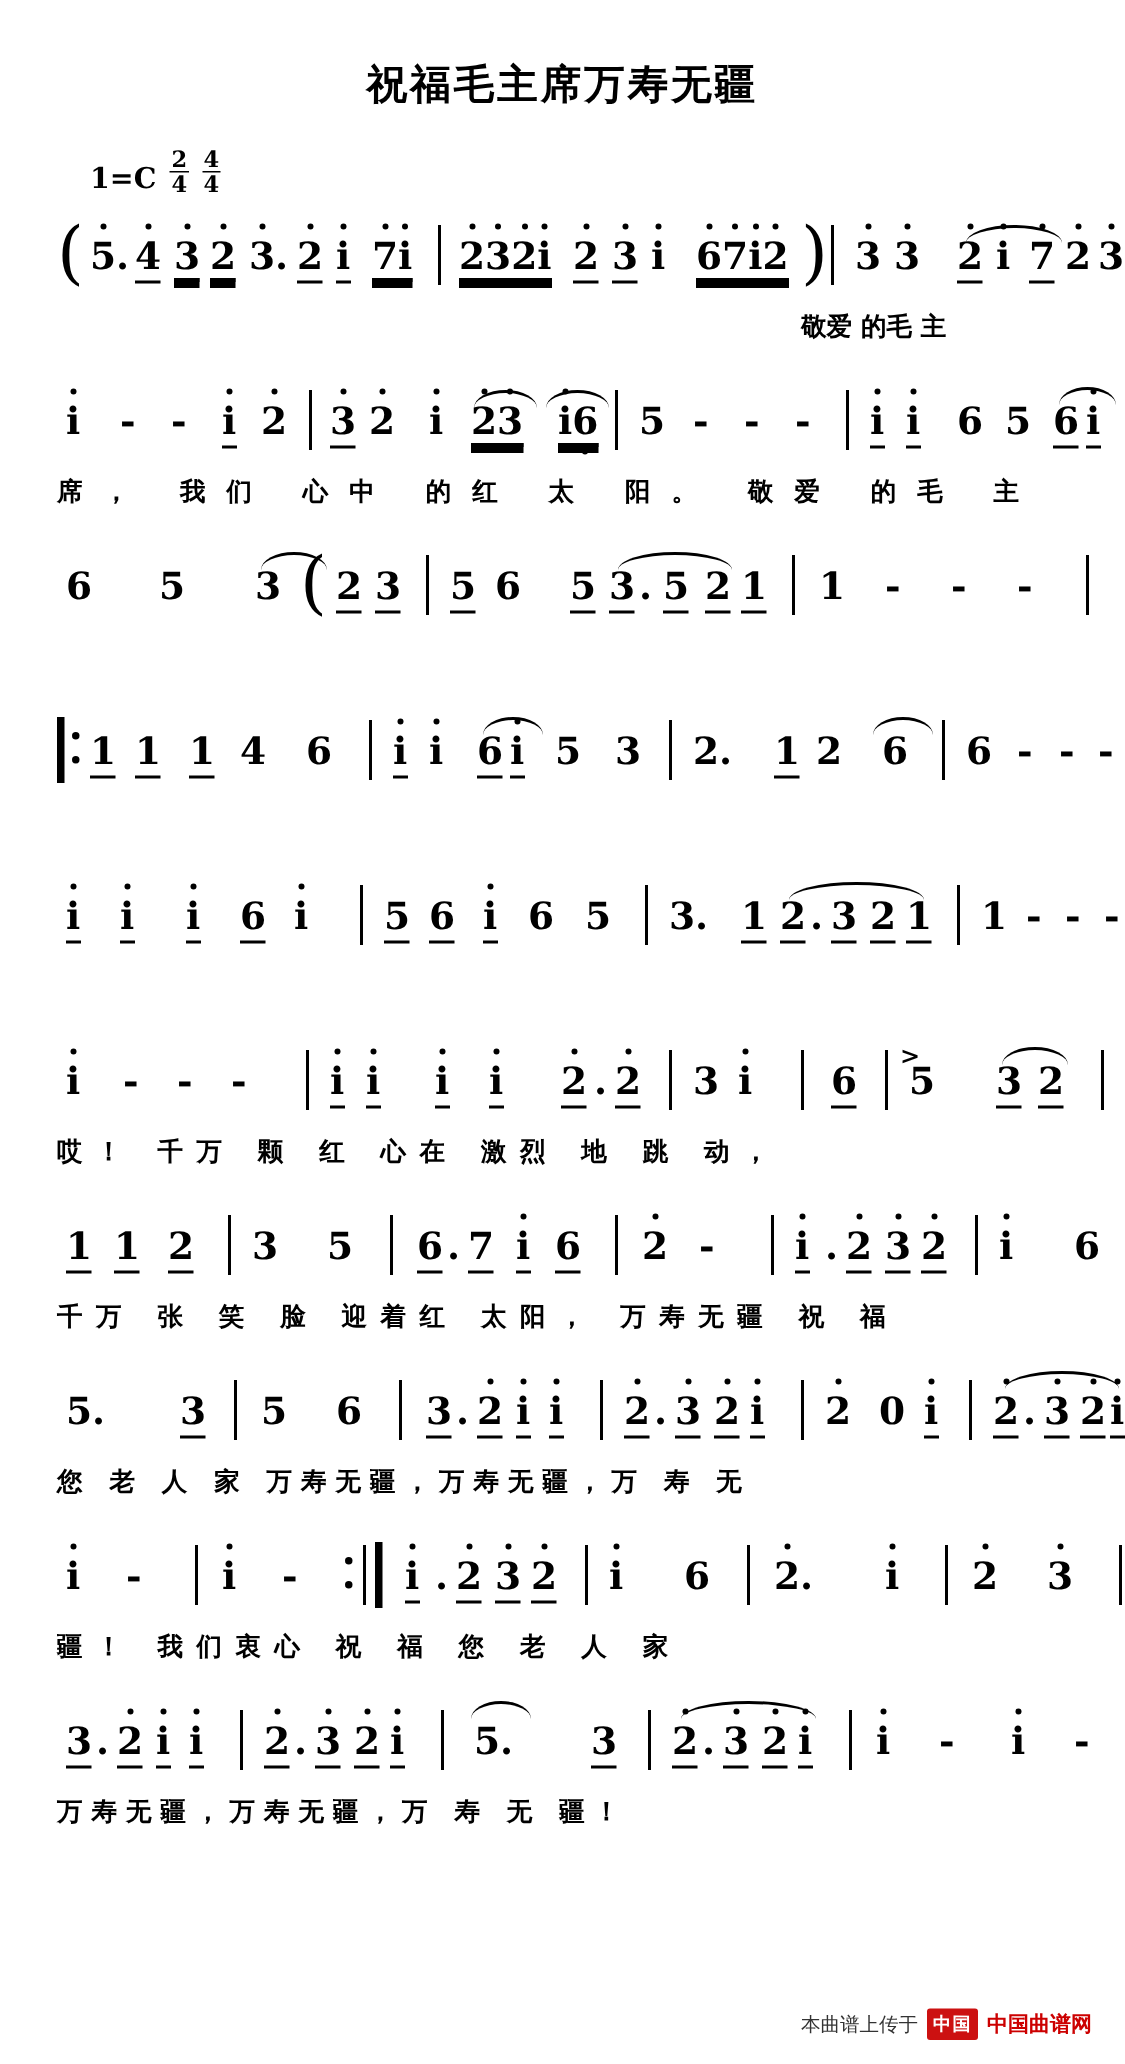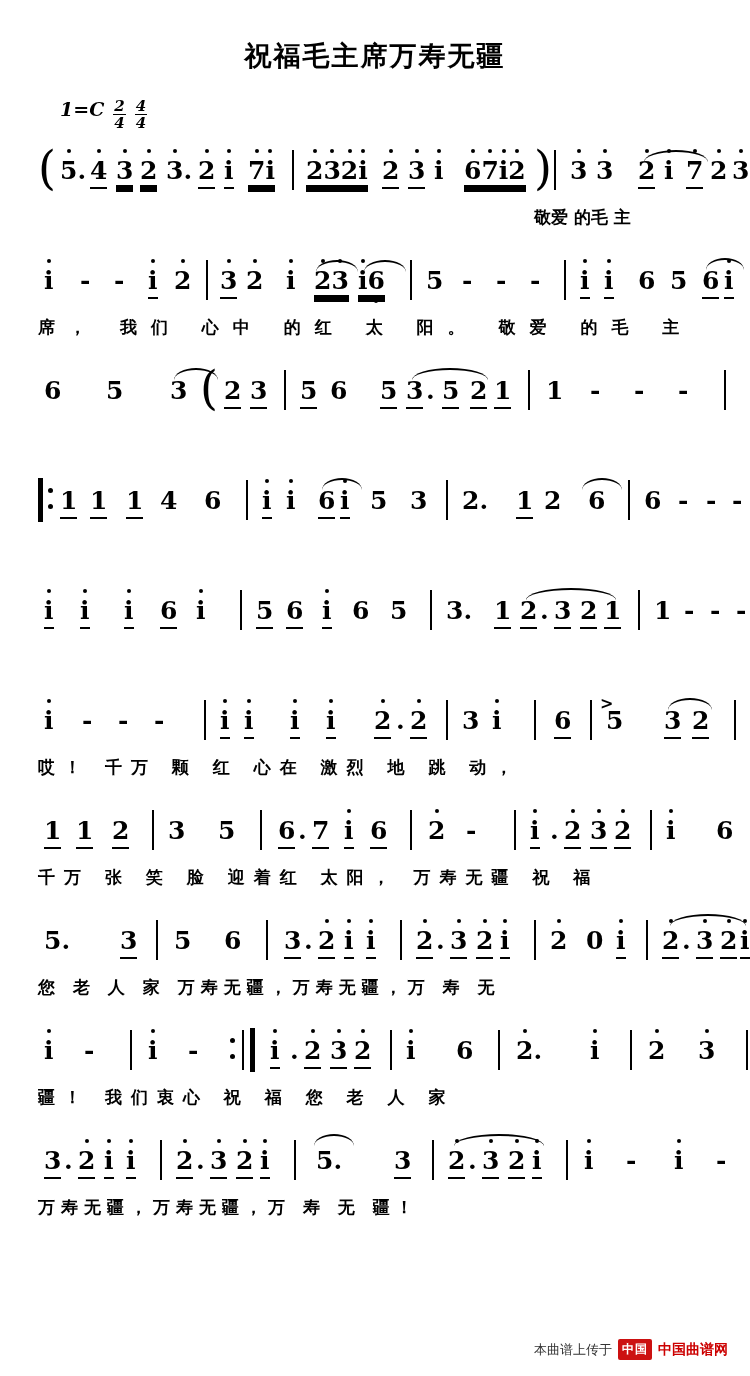--- a/index.html
+++ b/index.html
@@ -37,23 +37,22 @@
     margin-top: 14px;
   }
   .keysig {
     position: absolute;
     left: 60px;
     top: 10px;
     font-size: 19px;
     font-family: "DejaVu Serif", serif;
     font-weight: bold;
     display: flex;
-    align-items: flex-start;
+    align-items: flex-end;
     gap: 9px;
-    font-style: italic;
   }
   .meter {
     display: inline-flex;
     flex-direction: column;
     align-items: center;
     line-height: 1;
     font-size: 15px;
     font-weight: bold;
     position: relative;
     top: 1px;
@@ -252,21 +251,21 @@
       <span class="n" style="left:80px;">-</span>
       <span class="n u1" style="left:114px;"><span class="rel dotU">i</span></span>
       <span class="n" style="left:140px;"><span class="rel dotU">2</span></span>
       <span class="bar" style="left:172px;"></span>
       <span class="n u1" style="left:186px;"><span class="rel dotU">3</span></span>
       <span class="n" style="left:212px;"><span class="rel dotU">2</span></span>
       <span class="n" style="left:252px;"><span class="rel dotU">i</span></span>
       <span class="slur" style="left:282px; top:4px; width:42px;"></span>
       <span class="n u2" style="left:280px;"><span class="rel dotU">2</span><span class="rel dotU">3</span></span>
       <span class="slur" style="left:330px; top:4px; width:42px;"></span>
-      <span class="n u2" style="left:324px;"><span class="rel dotU">i</span><span class="rel dotD">6</span></span>
+      <span class="n u2" style="left:338px;"><span class="rel dotU">i</span><span class="rel dotD">6</span></span>
       <span class="bar" style="left:376px;"></span>
       <span class="n" style="left:392px;">5</span>
       <span class="n" style="left:428px;">-</span>
       <span class="n" style="left:462px;">-</span>
       <span class="n" style="left:496px;">-</span>
       <span class="bar" style="left:530px;"></span>
       <span class="n u1" style="left:546px;"><span class="rel dotU">i</span></span>
       <span class="n u1" style="left:570px;"><span class="rel dotU">i</span></span>
       <span class="n" style="left:604px;">6</span>
       <span class="n" style="left:636px;">5</span>

